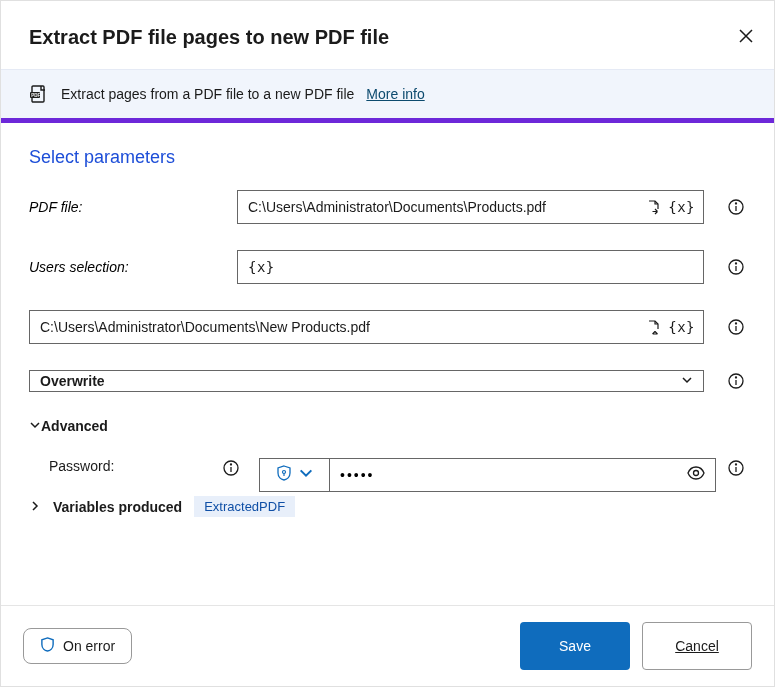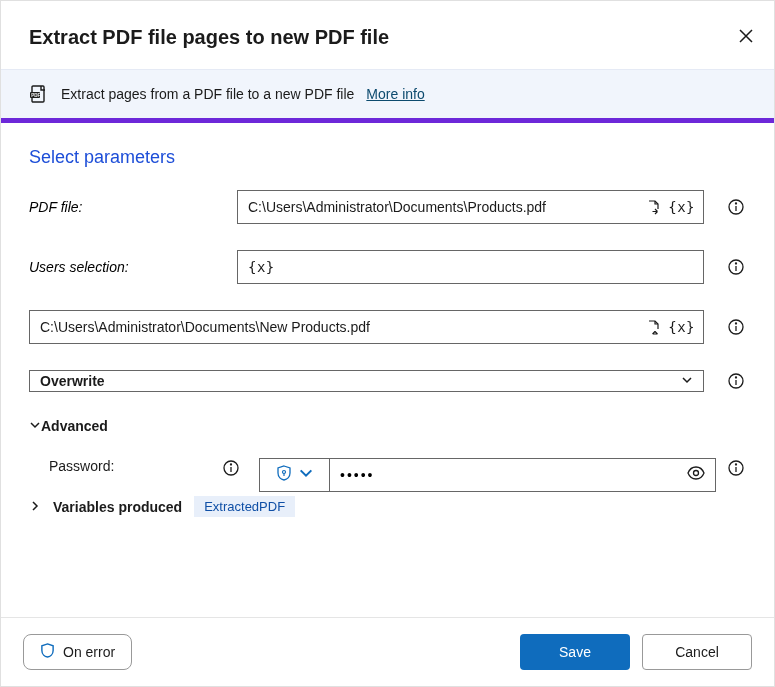--- a/index.html
+++ b/index.html
@@ -55,23 +55,23 @@
 
     .vars-row{ display:flex; align-items:center; gap:12px; cursor:pointer; margin-top:4px;}
     .vars-row svg{width:12px;height:12px;stroke:#1b1b1b;stroke-width:1.5;fill:none;}
     .vars-row .vp-label{font-size:14px; font-weight:600; color:#1b1b1b;text-align:center;}
     .var-chip{ background:#e8effa; color:#0f4fa6; font-size:13px; padding:3px 10px; border-radius:0;}
 
     .footer{ border-top:1px solid #e5e5e5; padding:16px 22px; display:flex; align-items:center; justify-content:space-between;}
     .on-error-btn{ height:36px; padding:0 16px; border:1px solid #999; background:#fff; border-radius:8px; display:flex; align-items:center; gap:8px; font-size:14px; color:#1b1b1b; cursor:pointer;}
     .on-error-btn svg{width:15px;height:15px;stroke:#0f6cbd;fill:none;stroke-width:1.5;}
     .footer-right{display:flex; gap:12px;}
-    .btn{ height:36px; min-width:110px; padding:0 20px; border-radius:4px; font-size:14px; cursor:pointer; display:flex; align-items:center; justify-content:center;}
+    .btn{ height:48px; min-width:110px; padding:0 20px; border-radius:4px; font-size:14px; cursor:pointer; display:flex; align-items:center; justify-content:center;}
     .btn-primary{ background:#0f6cbd; color:#fff; border:none;}
-    .btn-secondary{ background:#fff; color:#1b1b1b; border:1px solid #999;}
+    .btn-secondary{ background:#fff; color:#1b1b1b; border:1px solid #999;text-decoration:underline;}
   </style>
 </head>
 <body>
 
 <div class="dialog">
 
   <div class="header">
     <h1>Extract PDF file pages to new PDF file</h1>
     <button class="close-btn">
       <span>

